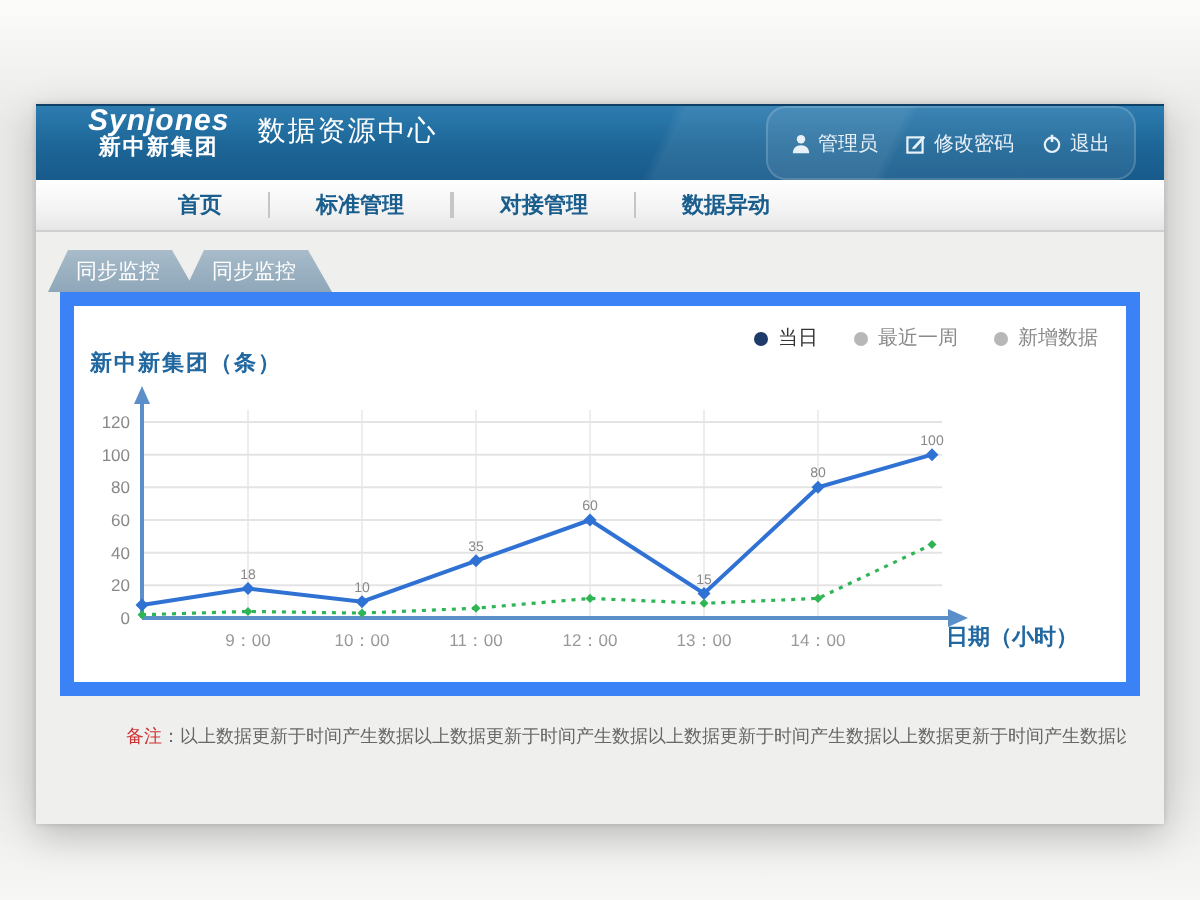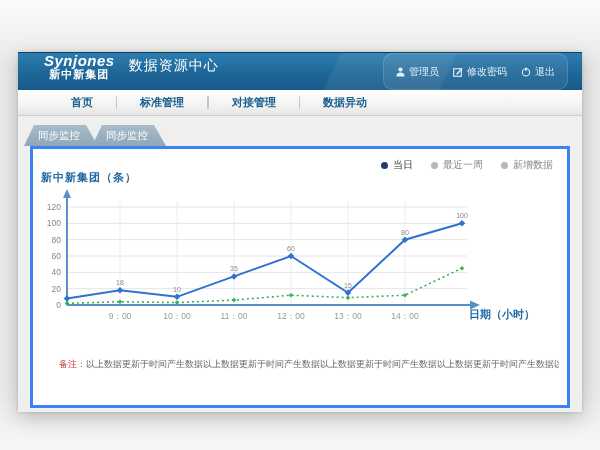--- a/index.html
+++ b/index.html
@@ -21,37 +21,37 @@
   .logo-cn { font-size:11px; font-weight:bold; letter-spacing:1px; }
   .app-title { color:#fff; font-size:14px; margin-left:14px; letter-spacing:1px; margin-top:4px; }
   .user-menu { margin-left:auto; margin-right:14px; display:flex; align-items:center; gap:14px;
     background:rgba(255,255,255,.07); border:1px solid rgba(255,255,255,.16); border-radius:10px;
     padding:3px 12px; position:relative; z-index:1; }
   .user-item { display:flex; align-items:center; gap:4px; color:#e8f1f8; font-size:10px; cursor:pointer; white-space:nowrap; }
   .user-item svg { display:block; }
 
   
   .nav { height:26px; background:linear-gradient(180deg,#ffffff 0%,#f3f3f3 60%,#e6e6e6 100%);
-    border-bottom:1px solid #cfcfcf; display:flex; align-items:stretch; padding-left:30px; flex:0 0 auto; }
+    border-bottom:1px solid #cfcfcf; display:flex; align-items:stretch; padding-left:48px; flex:0 0 auto; }
   .nav-item { display:flex; align-items:center; padding:0 23px; color:#1a5e8e; font-size:11px; font-weight:bold; cursor:pointer; }
   .nav-sep { width:1px; background:#c6c6c6; margin:6px 0; }
 
   
   .content { flex:1; background:#efefed; padding-top:9px; position:relative; }
 
   .tabs { display:flex; margin-left:12px; height:21px; }
   .tab { height:21px; display:flex; align-items:center; gap:5px; color:#fff; font-size:10.5px;
     padding:0 18px 0 14px; cursor:pointer; position:relative; }
   .tab-active { background:linear-gradient(180deg,#1d6290,#14547e); z-index:3;
     clip-path:polygon(0 4px,5px 0,calc(100% - 12px) 0,100% 100%,0 100%); font-weight:bold; }
   .tab-idle { background:linear-gradient(180deg,#a8bcca,#8ea7b8); z-index:2; margin-left:-6px;
     clip-path:polygon(10px 0,calc(100% - 12px) 0,100% 100%,0 100%); }
   .tab-idle + .tab-idle { z-index:1; }
 
-  .panel { margin:0 12px; height:262px; background:#fff; border:3px solid #3b82f6; position:relative; }
+  .panel { margin:0 12px; height:202px; background:#fff; border:7px solid #3b82f6; position:relative; }
 
   .radios { position:absolute; top:9px; right:14px; display:flex; gap:18px; }
   .radio { display:flex; align-items:center; gap:5px; font-size:10px; color:#8a8a8a; cursor:pointer; }
   .radio .dot { width:7px; height:7px; border-radius:50%; background:#b7b7b7; }
   .radio.selected { color:#333; }
   .radio.selected .dot { background:#1d3a6b; }
 
   .y-title { position:absolute; left:8px; top:21px; color:#2167a0; font-size:11px; font-weight:bold; letter-spacing:1px; }
   .x-title { position:absolute; left:436px; top:158px; color:#2167a0; font-size:11px; font-weight:bold; }
 

